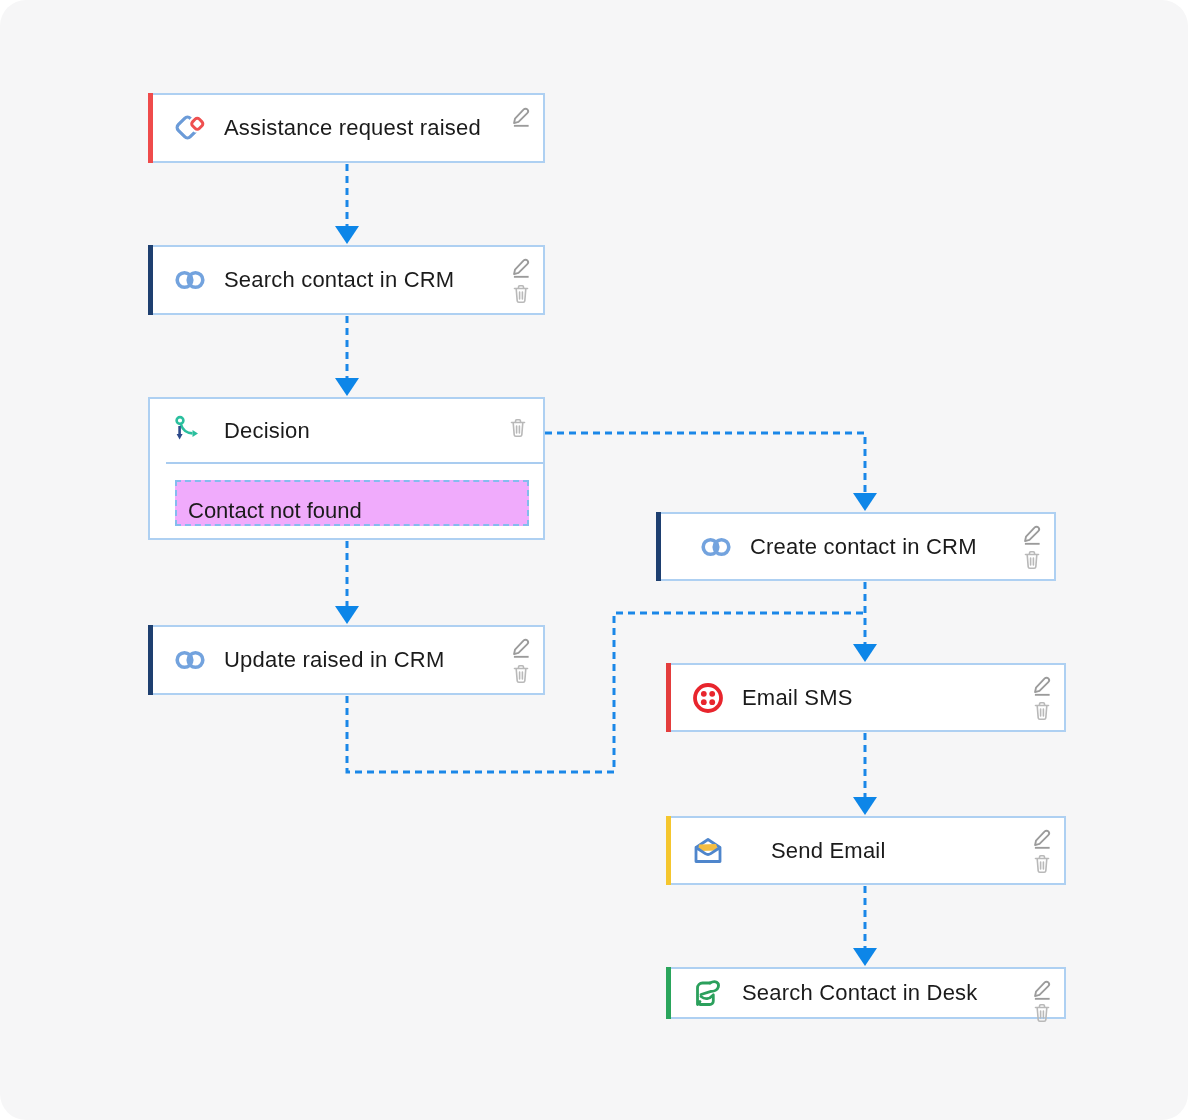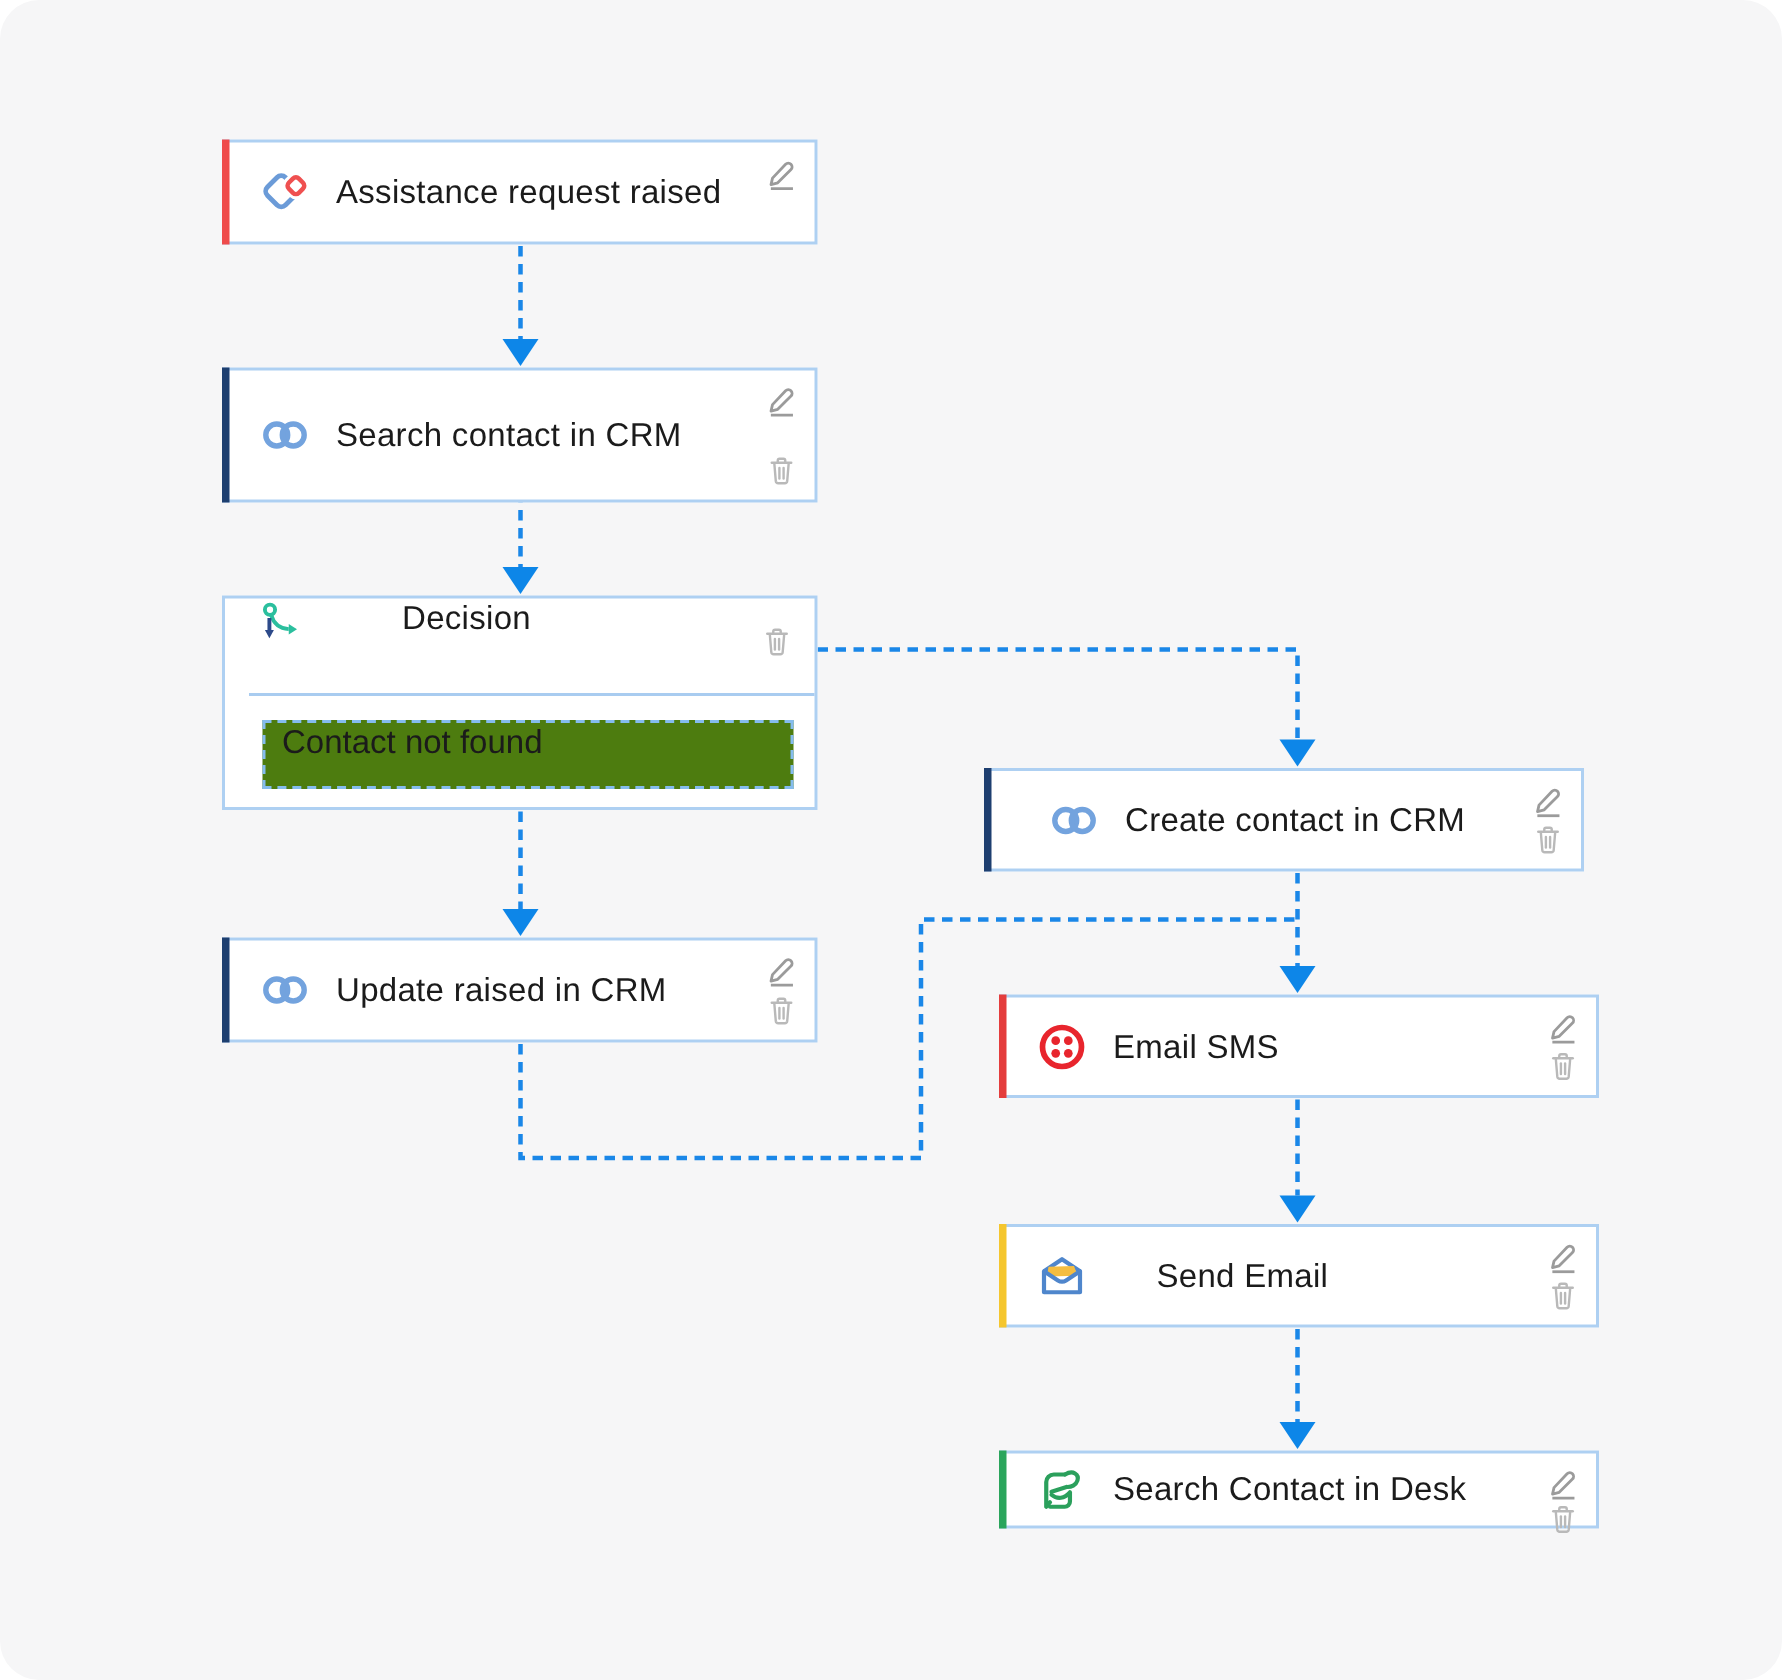--- a/index.html
+++ b/index.html
@@ -77,65 +77,64 @@
     align-items: center;
     justify-content: center;
   }
   .single-action {
     position: absolute;
     right: 10px;
     top: 9px;
   }
   
   .n1 { left: 148px; top:  93px; width: 397px; height: 70px; }
-  .n2 { left: 148px; top: 245px; width: 397px; height: 90px; }
+  .n2 { left: 148px; top: 245px; width: 397px; height: 70px; }
   .n4 { left: 148px; top: 625px; width: 397px; height: 70px; }
   .n5 { left: 656px; top: 512px; width: 400px; height: 69px; padding-left: 40px; }
   .n6 { left: 666px; top: 663px; width: 400px; height: 69px; }
   .n7 { left: 666px; top: 816px; width: 400px; height: 69px; gap: 29px; }
   .n8 { left: 666px; top: 967px; width: 400px; height: 52px; }
   
   .decision {
     left: 148px; top: 397px; width: 397px; height: 143px;
     display: block;
     padding-left: 0;
   }
   .dec-header {
     height: 63px;
     display: flex;
-    align-items: flex-start;
+    align-items: center;
     padding-left: 20px;
     position: relative;
-    gap: 44px;
   }
   .dec-header .label { margin-left: 18px; }
   .dec-trash {
     position: absolute;
     right: 12px;
     top: 17px;
     width: 24px;
     height: 24px;
     cursor: pointer;
   }
   .dec-divider {
     border-top: 2px solid #a9ccf0;
     margin-left: 16px;
   }
   .condition {
     margin: 16px 14px 0 25px;
     height: 46px;
     border: 2px dashed #85bcee;
     box-sizing: border-box;
     display: flex;
-    align-items: flex-start;
+    align-items: flex-end;
     padding-left: 11px;
     font-size: 22px;
     color: #1b1b1b;
     cursor: pointer;
-    background: #4d7c0f;
+    background: #f0abfc;
   }
 </style>
 </head>
 <body>
 
 <div class="canvas">
 
   <svg class="connections" width="1188" height="1120" viewBox="0 0 1188 1120">
     <g fill="none" stroke="#1a87e8" stroke-width="3" stroke-dasharray="7 5">
       <path d="M347 164 V 226"></path>

